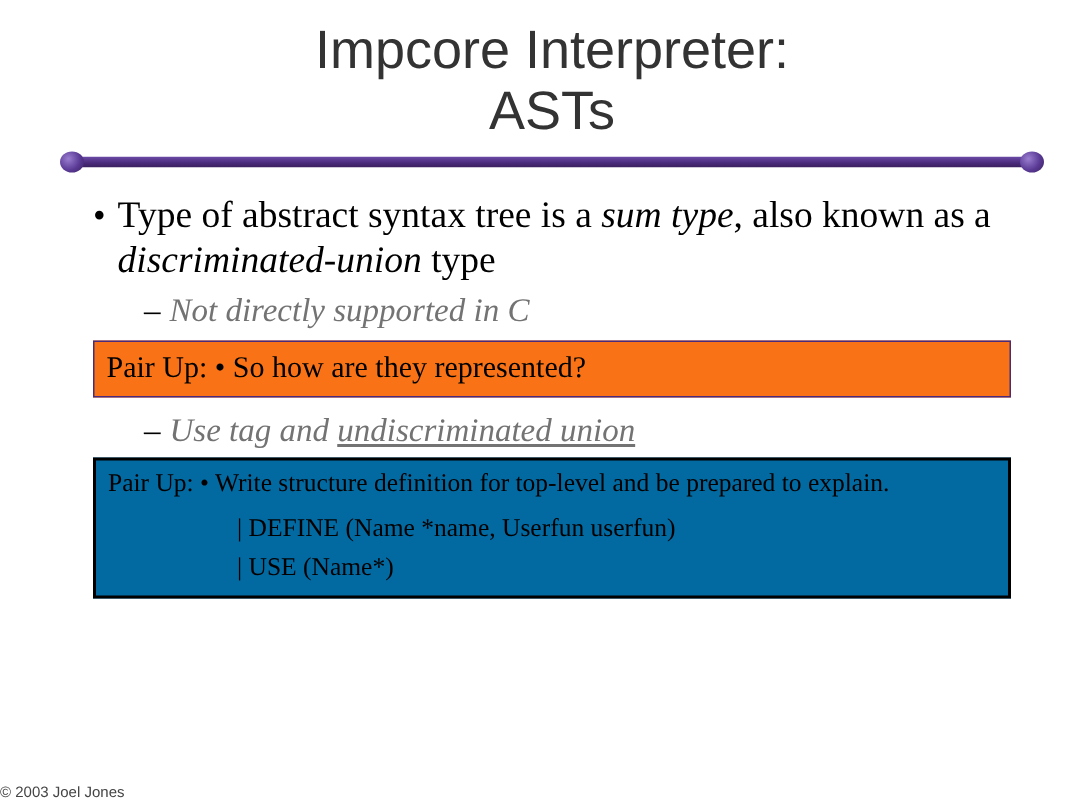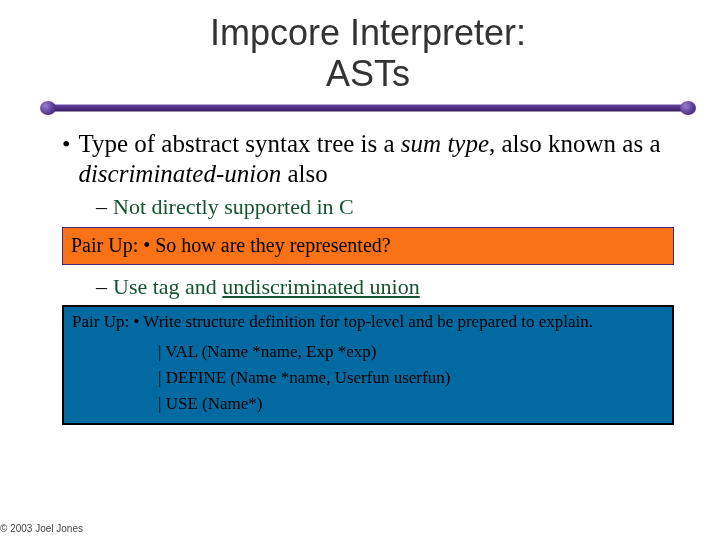--- a/index.html
+++ b/index.html
@@ -70,21 +70,22 @@
   .sub-row .dash {
     flex: 0 0 auto;
     font-size: 22px;
     line-height: 28px;
     margin-right: 6px;
     color: #000;
   }
   .sub-row .txt {
     font-size: 22px;
     line-height: 28px;
-    color: #14532d;
+    color: #737373;
+    font-style: italic;
   }
   .italic { font-style: italic; }
   .under { text-decoration: underline; }
 
   .box {
     border: 1px solid #4a2a7a;
     background: #f97316;
     margin: 6px 0 8px 0;
   }
   .box .box-text {
@@ -135,21 +136,21 @@
     <div class="bar"></div>
     <div class="cap left"></div>
     <div class="cap right"></div>
   </div>
 
   <div class="content">
 
     <div class="bullet-row">
       <div class="dot">•</div>
       <div class="txt">
-        <span>Type of abstract syntax tree is a </span><span class="italic">sum type</span><span>, also known as a </span><span class="italic">discriminated-union</span><span> also</span>
+        <span>Type of abstract syntax tree is a </span><span class="italic">sum type</span><span>, also known as a </span><span class="italic">discriminated-union</span><span> type</span>
       </div>
     </div>
 
     <div class="sub-row">
       <div class="dash">–</div>
       <div class="txt">Not directly supported in C</div>
     </div>
 
     <div class="box">
       <div class="box-text">Pair Up: • So how are they represented?</div>
@@ -158,21 +159,20 @@
     <div class="sub-row">
       <div class="dash">–</div>
       <div class="txt">
         <span>Use tag and </span><span class="under">undiscriminated union</span>
       </div>
     </div>
 
     <div class="box2">
       <div class="prompt">Pair Up: • Write structure definition for top-level and be prepared to explain.</div>
       <div class="grammar">
-        <div class="line indent">| VAL (Name *name, Exp *exp)</div>
         <div class="line indent">| DEFINE (Name *name, Userfun userfun)</div>
         <div class="line indent">| USE (Name*)</div>
       </div>
     </div>
 
   </div>
 
   <div class="footer">© 2003 Joel Jones</div>
 </div>
 

